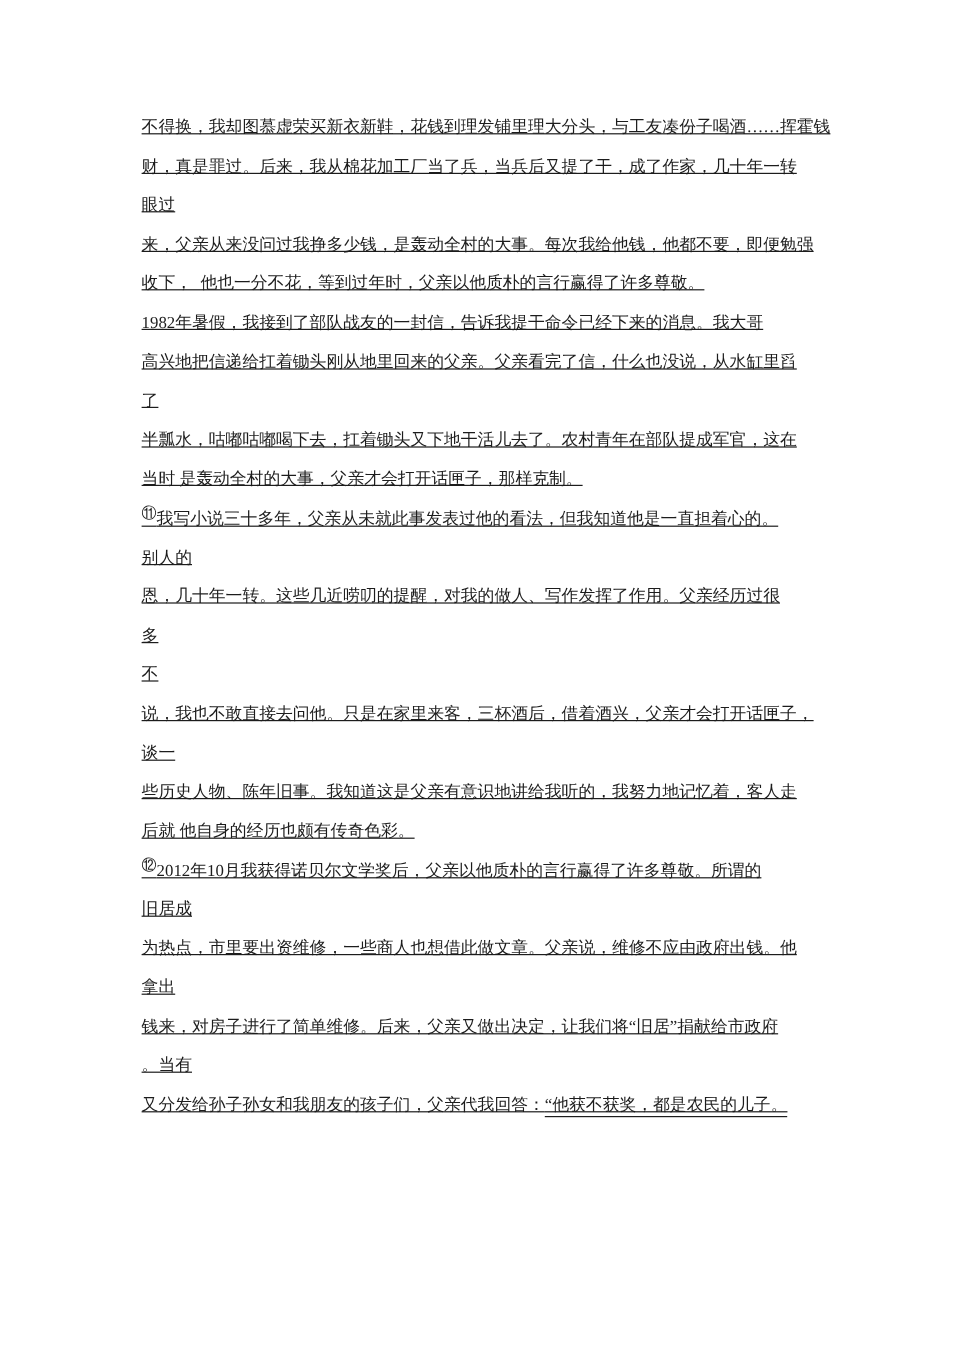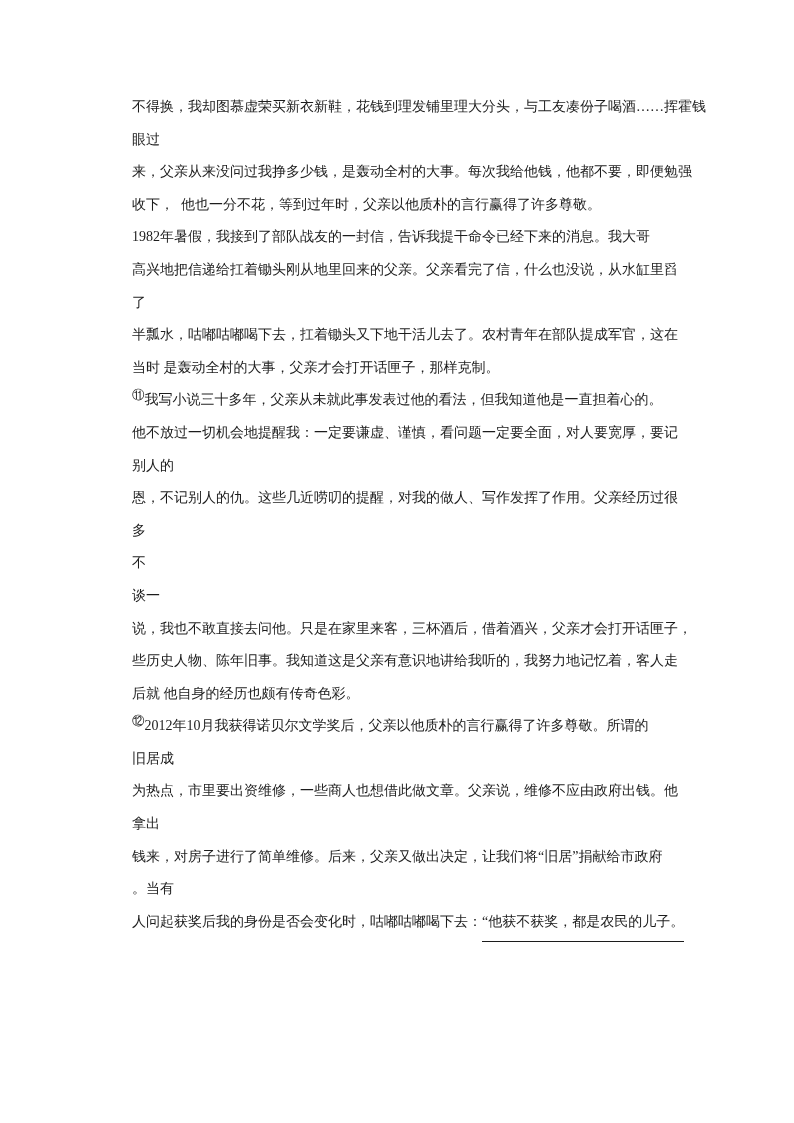--- a/index.html
+++ b/index.html
@@ -14,68 +14,69 @@
   }
   .page {
     position: relative;
     width: 794px;
     height: 1123px;
     background: #ffffff;
     overflow: hidden;
   }
   .text-block {
     position: absolute;
-    left: 132px;
+    left: 118px;
     top: 91px;
     width: 564px;
     font-size: 14px;
     line-height: 32.6px;
     color: #1c1c1c;
     letter-spacing: 0px;
+    text-decoration: underline;
   }
   .line {
     white-space: pre;
     height: 32.6px;
   }
   .seg { }
   .underline {
     border-bottom: 1.2px solid #1c1c1c;
-    padding-bottom: 12px;
+    padding-bottom: 1px;
   }
   .para-marker {
     position: relative;
     top: -5px;
     font-size: 12.5px;
   }
 </style>
 </head>
 <body>
 
 <div class="page">
   <div class="text-block" style="color: rgb(28, 28, 28);">
       <div class="line"><span class="seg">不得换，我却图慕虚荣买新衣新鞋，花钱到理发铺里理大分头，与工友凑份子喝酒……挥霍钱</span></div>
+      <div class="line"><span class="seg">财，真是罪过。后来，我从棉花加工厂当了兵，当兵后又提了干，成了作家，几十年一转</span></div>
       <div class="line"><span class="seg">眼过</span></div>
       <div class="line"><span class="seg">来，父亲从来没问过我挣多少钱，是轰动全村的大事。每次我给他钱，他都不要，即便勉强</span></div>
       <div class="line"><span class="seg">收下，  他也一分不花，等到过年时，父亲以他质朴的言行赢得了许多尊敬。</span></div>
       <div class="line"><span class="seg">1982年暑假，我接到了部队战友的一封信，告诉我提干命令已经下来的消息。我大哥</span></div>
       <div class="line"><span class="seg">高兴地把信递给扛着锄头刚从地里回来的父亲。父亲看完了信，什么也没说，从水缸里舀</span></div>
       <div class="line"><span class="seg">了</span></div>
       <div class="line"><span class="seg">半瓢水，咕嘟咕嘟喝下去，扛着锄头又下地干活儿去了。农村青年在部队提成军官，这在</span></div>
       <div class="line"><span class="seg">当时 是轰动全村的大事，父亲才会打开话匣子，那样克制。</span></div>
       <div class="line"><span class="seg para-marker">⑪</span><span class="seg">我写小说三十多年，父亲从未就此事发表过他的看法，但我知道他是一直担着心的。</span></div>
-      <div class="line"><span class="seg">他不放过一切机会地提醒我：一定要谦虚、谨慎，看问题一定要全面，对人要宽厚，要记</span></div>
       <div class="line"><span class="seg">别人的</span></div>
-      <div class="line"><span class="seg">恩，不记别人的仇。这些几近唠叨的提醒，对我的做人、写作发挥了作用。父亲经历过很</span></div>
+      <div class="line"><span class="seg">恩，几十年一转。这些几近唠叨的提醒，对我的做人、写作发挥了作用。父亲经历过很</span></div>
       <div class="line"><span class="seg">多</span></div>
       <div class="line"><span class="seg">不</span></div>
+      <div class="line"><span class="seg">说，我也不敢直接去问他。只是在家里来客，三杯酒后，借着酒兴，父亲才会打开话匣子，</span></div>
       <div class="line"><span class="seg">谈一</span></div>
-      <div class="line"><span class="seg">说，我也不敢直接去问他。只是在家里来客，三杯酒后，借着酒兴，父亲才会打开话匣子，</span></div>
       <div class="line"><span class="seg">些历史人物、陈年旧事。我知道这是父亲有意识地讲给我听的，我努力地记忆着，客人走</span></div>
       <div class="line"><span class="seg">后就 他自身的经历也颇有传奇色彩。</span></div>
       <div class="line"><span class="seg para-marker">⑫</span><span class="seg">2012年10月我获得诺贝尔文学奖后，父亲以他质朴的言行赢得了许多尊敬。所谓的</span></div>
       <div class="line"><span class="seg">旧居成</span></div>
       <div class="line"><span class="seg">为热点，市里要出资维修，一些商人也想借此做文章。父亲说，维修不应由政府出钱。他</span></div>
       <div class="line"><span class="seg">拿出</span></div>
       <div class="line"><span class="seg">钱来，对房子进行了简单维修。后来，父亲又做出决定，让我们将“旧居”捐献给市政府</span></div>
       <div class="line"><span class="seg">。当有</span></div>
-      <div class="line"><span class="seg">人问起获奖后我的身份是否会变化时，咕嘟咕嘟喝下去：</span><span class="seg underline">“他获不获奖，都是农民的儿子。</span></div>
+      <div class="line"><span class="seg">又分发给孙子孙女和我朋友的孩子们，父亲代我回答：</span><span class="seg underline">“他获不获奖，都是农民的儿子。</span></div>
     </div>
 </div>
 
 </body></html>

